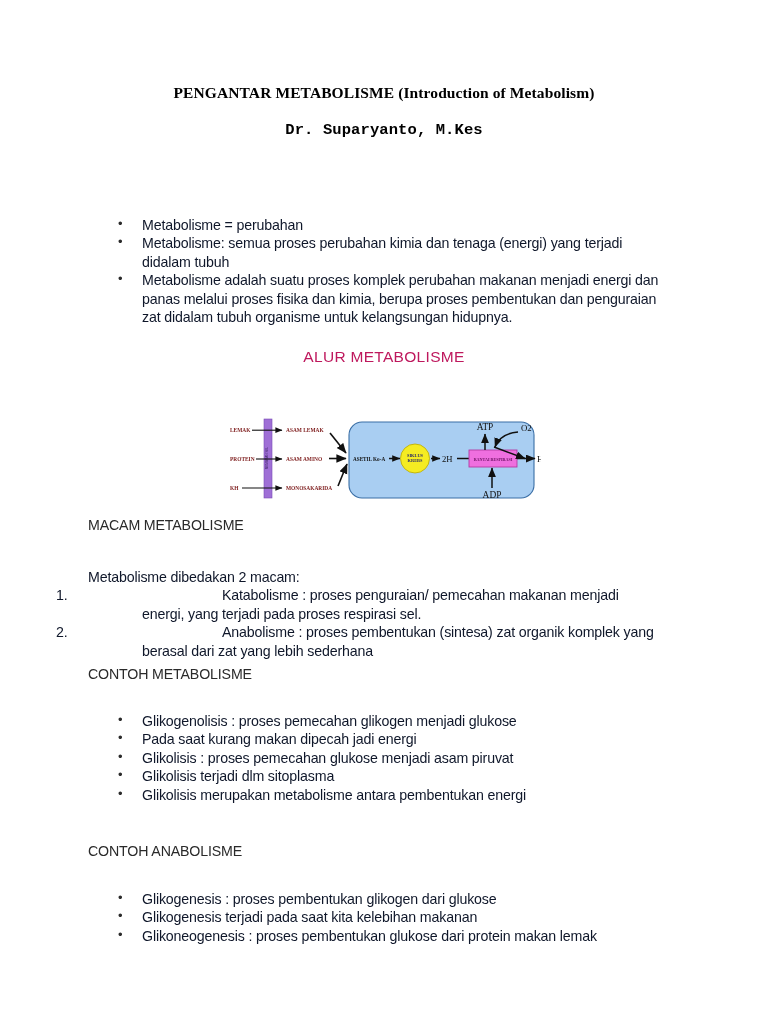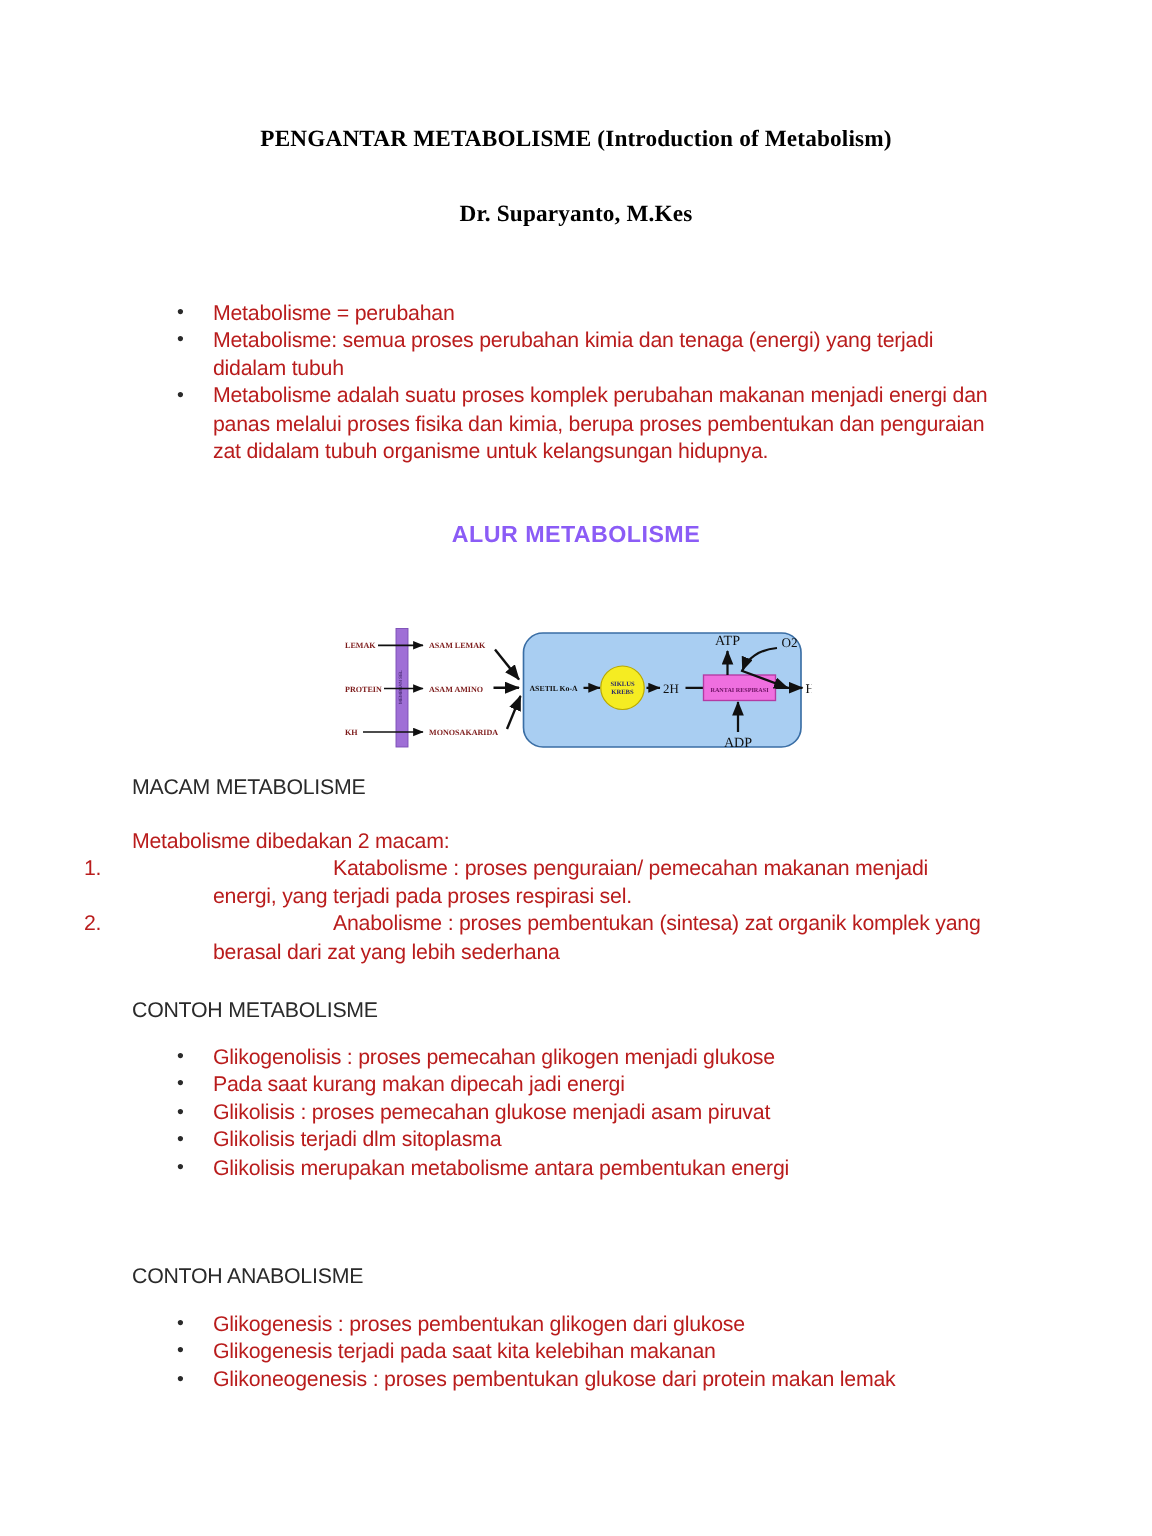--- a/index.html
+++ b/index.html
@@ -34,44 +34,45 @@
   }
   .doc-title,
   .doc-author,
   .doc-subtitle {
     font-family: "Liberation Serif", "DejaVu Serif", serif;
     font-weight: bold;
     color: #000;
     letter-spacing: 0.1px;
   }
   .doc-title { font-size: 15.5px; line-height: 18px; }
-  .doc-author { font-size: 15.5px; line-height: 18px; margin-top: 32px; }
+  .doc-author { font-size: 15.5px; line-height: 18px; margin-top: 19px; font-family: Liberation Mono, monospace; }
   .doc-subtitle { font-size: 15.5px; line-height: 18px; margin-top: 19px; }
 
   .alur-heading {
     position: absolute;
     left: 86px;
     top: 348px;
     width: 596px;
     text-align: center;
     font-family: "Liberation Sans", sans-serif;
-    font-weight: bold;
+    font-weight: normal;
     font-size: 15.5px;
-    color: #8b5cf6;
+    color: #be185d;
     letter-spacing: 0.3px;
   }
 
   
   .body-block {
     position: absolute;
     font-family: "Liberation Sans", sans-serif;
     font-size: 14.2px;
     line-height: 18.4px;
-    color: #b91c1c;
+    color: #0f172a;
     letter-spacing: -0.15px;
+    margin-top: 16px;
   }
   .intro-list {
     left: 112px;
     top: 200px;
     width: 560px;
   }
 
   ul.bullets {
     list-style: none;
     margin: 0;

